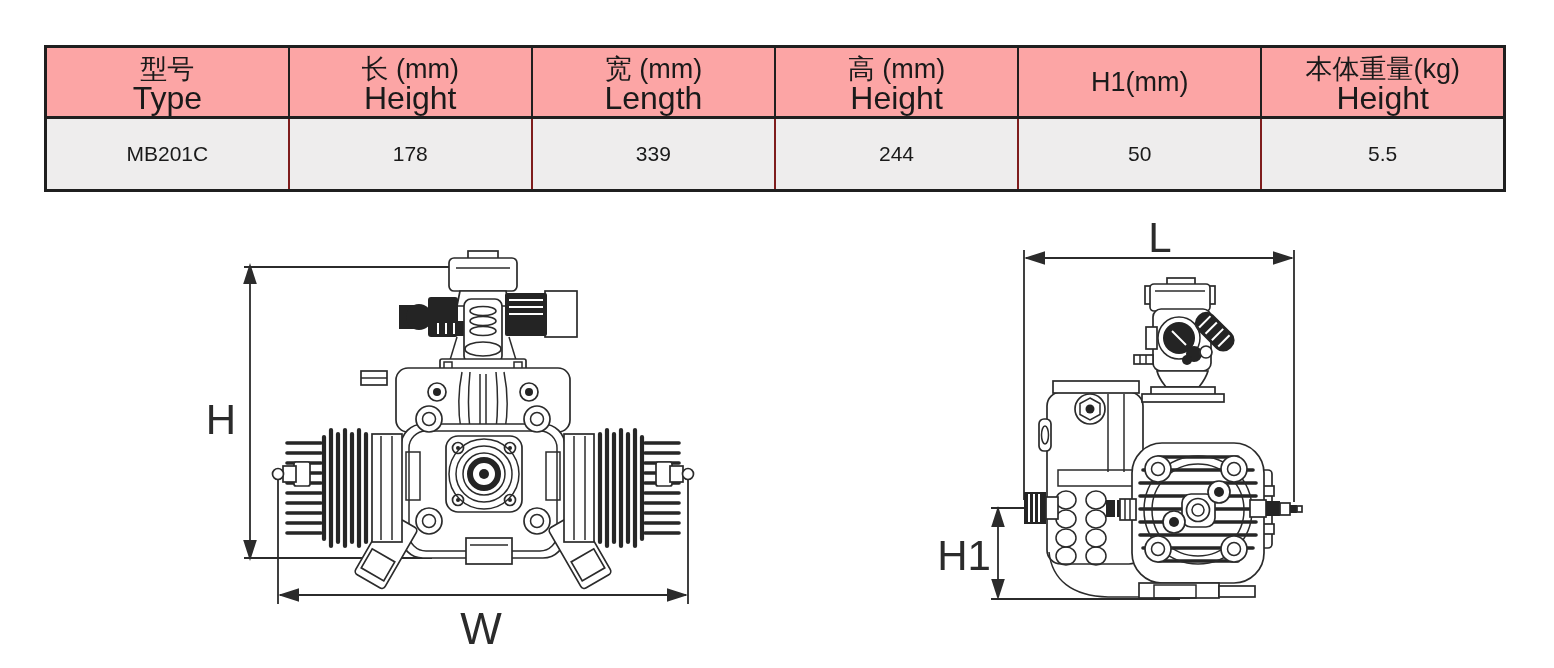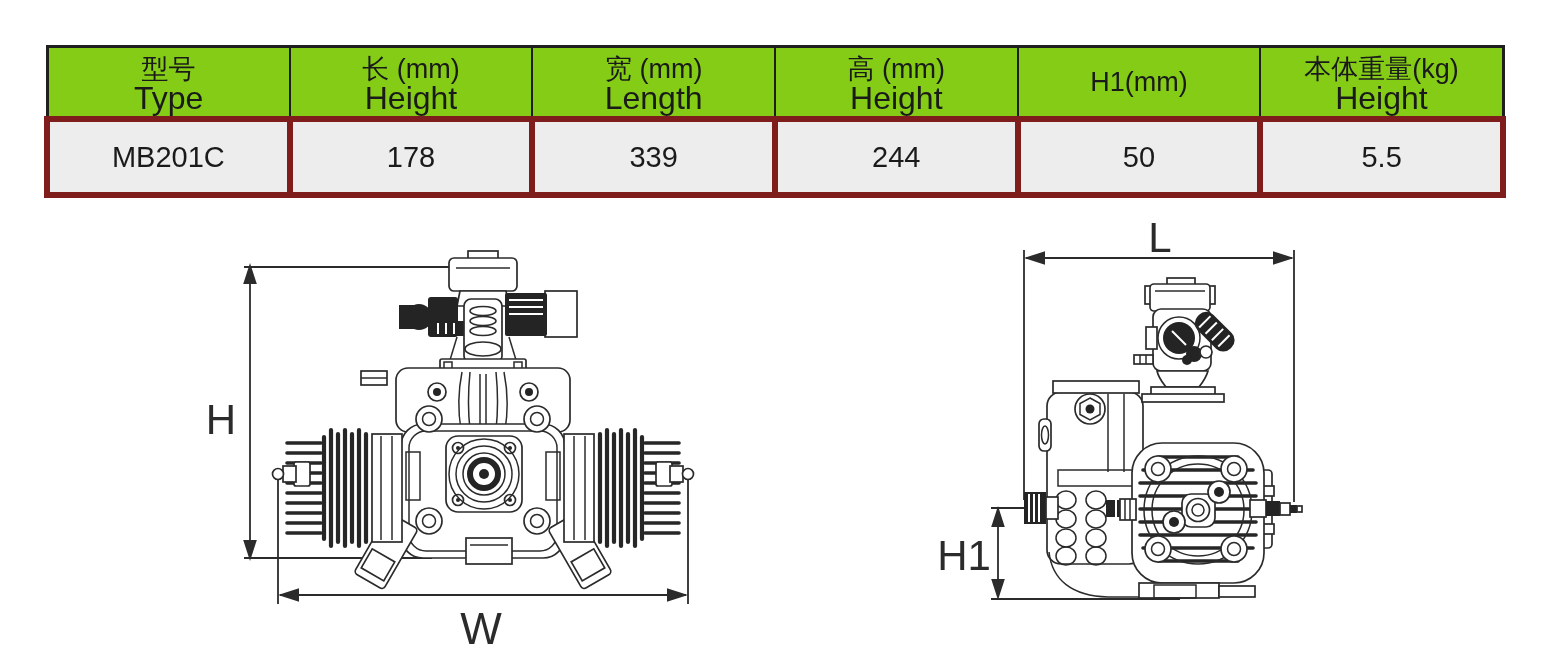--- a/index.html
+++ b/index.html
@@ -8,26 +8,26 @@
     font-family:"Liberation Sans", sans-serif;color:#1a1a1a;overflow:hidden;
   }
   
   table.spec{
     position:absolute;left:44px;top:45px;width:1462px;
     border-collapse:collapse;table-layout:fixed;
     border:3px solid #1f1f1f;
   }
   table.spec th{
     border:2px solid #1f1f1f;border-bottom:3px solid #1f1f1f;
-    height:68px;background:#84cc16;font-weight:400;text-align:center;vertical-align:middle;
+    height:68px;background:#fca5a5;font-weight:400;text-align:center;vertical-align:middle;
     padding:0;
   }
   table.spec td{
-    border:6px solid #7f1d1d;height:70px;background:#eeeded;
-    font-size:29px;text-align:center;vertical-align:middle;padding:0;
+    border:2px solid #7f1d1d;height:70px;background:#eeeded;
+    font-size:21px;text-align:center;vertical-align:middle;padding:0;
   }
   .zh{display:block;font-size:27px;line-height:32px;}
   .en{display:block;font-size:32px;line-height:27px;}
   .en:empty{display:none;}
   
   svg.draw{position:absolute;left:0;top:0;}
   .ln  {stroke:#2b2b2b;fill:none;stroke-width:1.5;}
   .lnw {stroke:#2b2b2b;fill:#ffffff;stroke-width:1.7;}
   .fin {stroke:#262626;fill:none;stroke-width:4.2;stroke-linecap:round;}
   .fin2{stroke:#262626;fill:none;stroke-width:3.6;stroke-linecap:round;}

